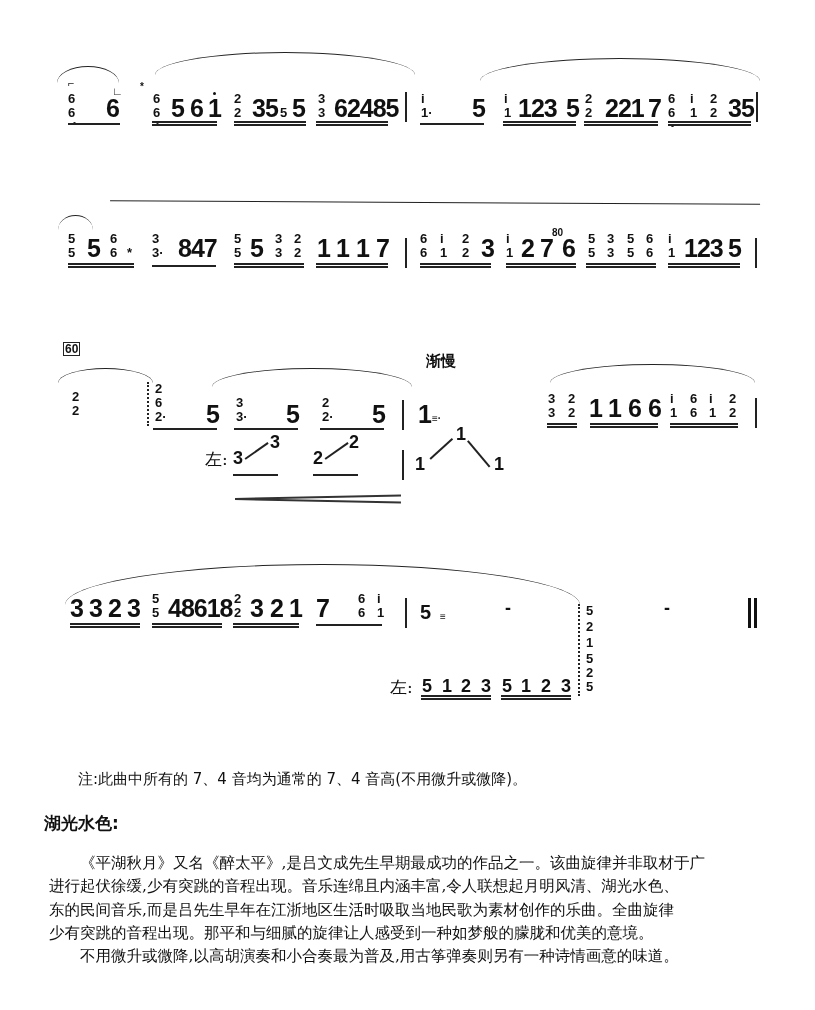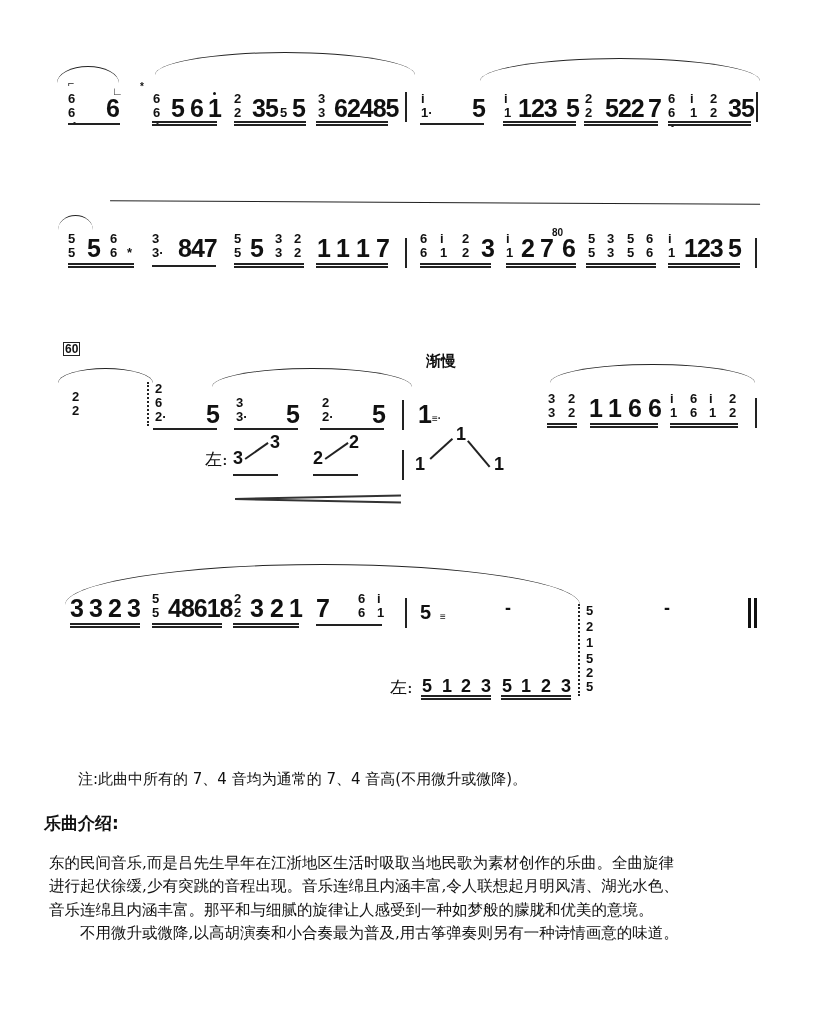--- a/index.html
+++ b/index.html
@@ -74,21 +74,21 @@
   <div class="u1" style="left:420px;top:83px;width:64px;"></div>
 
   <div class="small" style="left:504px;top:52px;">i</div>
   <div class="small" style="left:504px;top:66px;">1</div>
   <div class="note" style="left:518px;top:56px;letter-spacing:-1px;">123</div>
   <div class="note" style="left:566px;top:56px;">5</div>
   <div class="u2" style="left:503px;top:81px;width:73px;"></div>
 
   <div class="small" style="left:585px;top:52px;">2</div>
   <div class="small" style="left:585px;top:66px;">2</div>
-  <div class="note" style="left:605px;top:56px;letter-spacing:-1px;">522</div>
+  <div class="note" style="left:605px;top:56px;letter-spacing:-1px;">221</div>
   <div class="note" style="left:648px;top:56px;">7</div>
   <div class="u2" style="left:584px;top:81px;width:74px;"></div>
 
   <div class="small" style="left:668px;top:52px;">6</div>
   <div class="small" style="left:668px;top:66px;">6</div>
   <div class="dot" style="left:671px;top:84px;"></div>
   <div class="small" style="left:690px;top:52px;">i</div>
   <div class="small" style="left:690px;top:66px;">1</div>
   <div class="small" style="left:710px;top:52px;">2</div>
   <div class="small" style="left:710px;top:66px;">2</div>
@@ -292,20 +292,21 @@
   <div class="note" style="left:481px;top:114px;font-size:18px;">3</div>
   <div class="u2" style="left:421px;top:135px;width:70px;"></div>
   <div class="note" style="left:502px;top:114px;font-size:18px;">5</div>
   <div class="note" style="left:521px;top:114px;font-size:18px;">1</div>
   <div class="note" style="left:541px;top:114px;font-size:18px;">2</div>
   <div class="note" style="left:561px;top:114px;font-size:18px;">3</div>
   <div class="u2" style="left:501px;top:135px;width:70px;"></div>
 </div>
 
 <div class="note-text">注:此曲中所有的 7、4 音均为通常的 7、4 音高(不用微升或微降)。</div>
-<div class="section-title">乐曲介绍:</div>
+<div class="section-title">湖光水色:</div>
 
 <div class="para" style="top:852px;">
+  <p>《平湖秋月》又名《醉太平》,是吕文成先生早期最成功的作品之一。该曲旋律并非取材于广</p>
+  <p class="cont">进行起伏徐缓,少有突跳的音程出现。音乐连绵且内涵丰富,令人联想起月明风清、湖光水色、</p>
   <p class="cont">东的民间音乐,而是吕先生早年在江浙地区生活时吸取当地民歌为素材创作的乐曲。全曲旋律</p>
-  <p class="cont">进行起伏徐缓,少有突跳的音程出现。音乐连绵且内涵丰富,令人联想起月明风清、湖光水色、</p>
-  <p class="cont">音乐连绵且内涵丰富。那平和与细腻的旋律让人感受到一种如梦般的朦胧和优美的意境。</p>
+  <p class="cont">少有突跳的音程出现。那平和与细腻的旋律让人感受到一种如梦般的朦胧和优美的意境。</p>
   <p>不用微升或微降,以高胡演奏和小合奏最为普及,用古筝弹奏则另有一种诗情画意的味道。</p>
 </div>
 
 </body></html>

